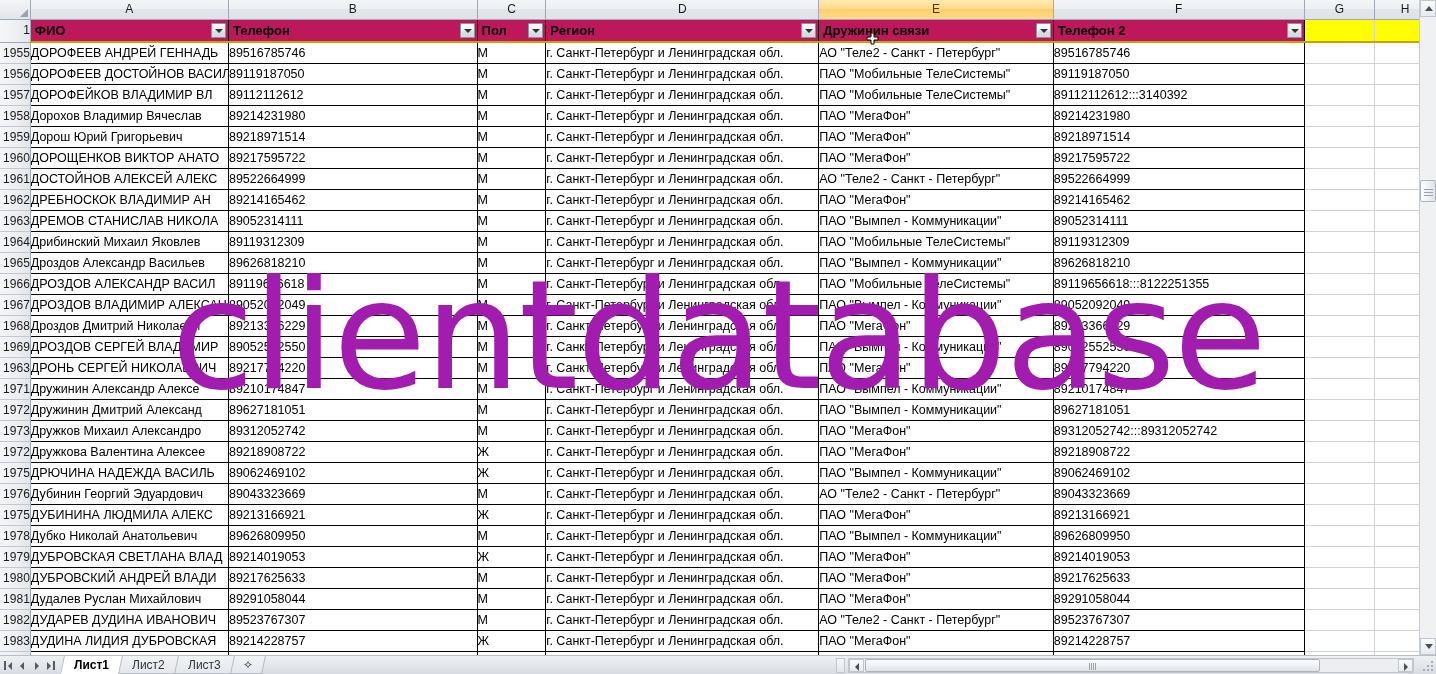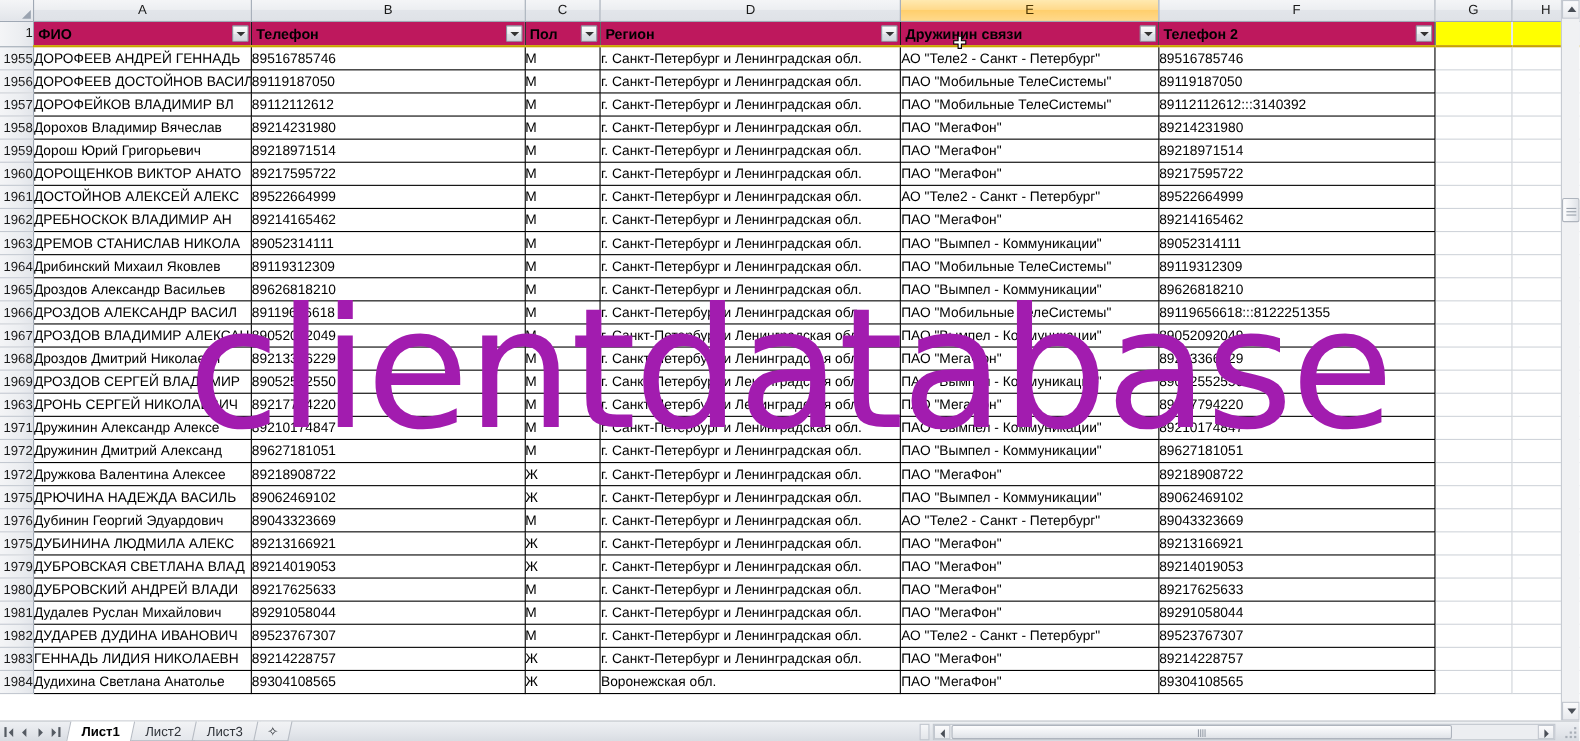--- a/index.html
+++ b/index.html
@@ -462,20 +462,31 @@
             <td class="cell">Дружинин Дмитрий Александ</td>
             <td class="cell">89627181051</td>
             <td class="cell">М</td>
             <td class="cell">г. Санкт-Петербург и Ленинградская обл.</td>
             <td class="cell">ПАО "Вымпел - Коммуникации"</td>
             <td class="cell">89627181051</td>
             <td class="empt"></td>
             <td class="empt last"></td>
           </tr>
           <tr>
+            <td class="rowhdr">1973</td>
+            <td class="cell">Дружков Михаил Александро</td>
+            <td class="cell">89312052742</td>
+            <td class="cell">М</td>
+            <td class="cell">г. Санкт-Петербург и Ленинградская обл.</td>
+            <td class="cell">ПАО "МегаФон"</td>
+            <td class="cell">89312052742:::89312052742</td>
+            <td class="empt"></td>
+            <td class="empt last"></td>
+          </tr>
+          <tr>
             <td class="rowhdr">1972</td>
             <td class="cell">Дружкова Валентина Алексее</td>
             <td class="cell">89218908722</td>
             <td class="cell">Ж</td>
             <td class="cell">г. Санкт-Петербург и Ленинградская обл.</td>
             <td class="cell">ПАО "МегаФон"</td>
             <td class="cell">89218908722</td>
             <td class="empt"></td>
             <td class="empt last"></td>
           </tr>
@@ -506,20 +517,31 @@
             <td class="cell">ДУБИНИНА ЛЮДМИЛА АЛЕКС</td>
             <td class="cell">89213166921</td>
             <td class="cell">Ж</td>
             <td class="cell">г. Санкт-Петербург и Ленинградская обл.</td>
             <td class="cell">ПАО "МегаФон"</td>
             <td class="cell">89213166921</td>
             <td class="empt"></td>
             <td class="empt last"></td>
           </tr>
           <tr>
+            <td class="rowhdr">1978</td>
+            <td class="cell">Дубко Николай Анатольевич</td>
+            <td class="cell">89626809950</td>
+            <td class="cell">М</td>
+            <td class="cell">г. Санкт-Петербург и Ленинградская обл.</td>
+            <td class="cell">ПАО "Вымпел - Коммуникации"</td>
+            <td class="cell">89626809950</td>
+            <td class="empt"></td>
+            <td class="empt last"></td>
+          </tr>
+          <tr>
             <td class="rowhdr">1979</td>
             <td class="cell">ДУБРОВСКАЯ СВЕТЛАНА ВЛАД</td>
             <td class="cell">89214019053</td>
             <td class="cell">Ж</td>
             <td class="cell">г. Санкт-Петербург и Ленинградская обл.</td>
             <td class="cell">ПАО "МегаФон"</td>
             <td class="cell">89214019053</td>
             <td class="empt"></td>
             <td class="empt last"></td>
           </tr>
@@ -551,21 +573,21 @@
             <td class="cell">89523767307</td>
             <td class="cell">М</td>
             <td class="cell">г. Санкт-Петербург и Ленинградская обл.</td>
             <td class="cell">АО "Теле2 - Санкт - Петербург"</td>
             <td class="cell">89523767307</td>
             <td class="empt"></td>
             <td class="empt last"></td>
           </tr>
           <tr>
             <td class="rowhdr">1983</td>
-            <td class="cell">ГЕННАДЬ ЛИДИЯ НИКОЛАЕВН</td>
+            <td class="cell">ДУДИНА ЛИДИЯ ДУБРОВСКАЯ</td>
             <td class="cell">89214228757</td>
             <td class="cell">Ж</td>
             <td class="cell">г. Санкт-Петербург и Ленинградская обл.</td>
             <td class="cell">ПАО "МегаФон"</td>
             <td class="cell">89214228757</td>
             <td class="empt"></td>
             <td class="empt last"></td>
           </tr>
           <tr>
             <td class="rowhdr">1984</td>

